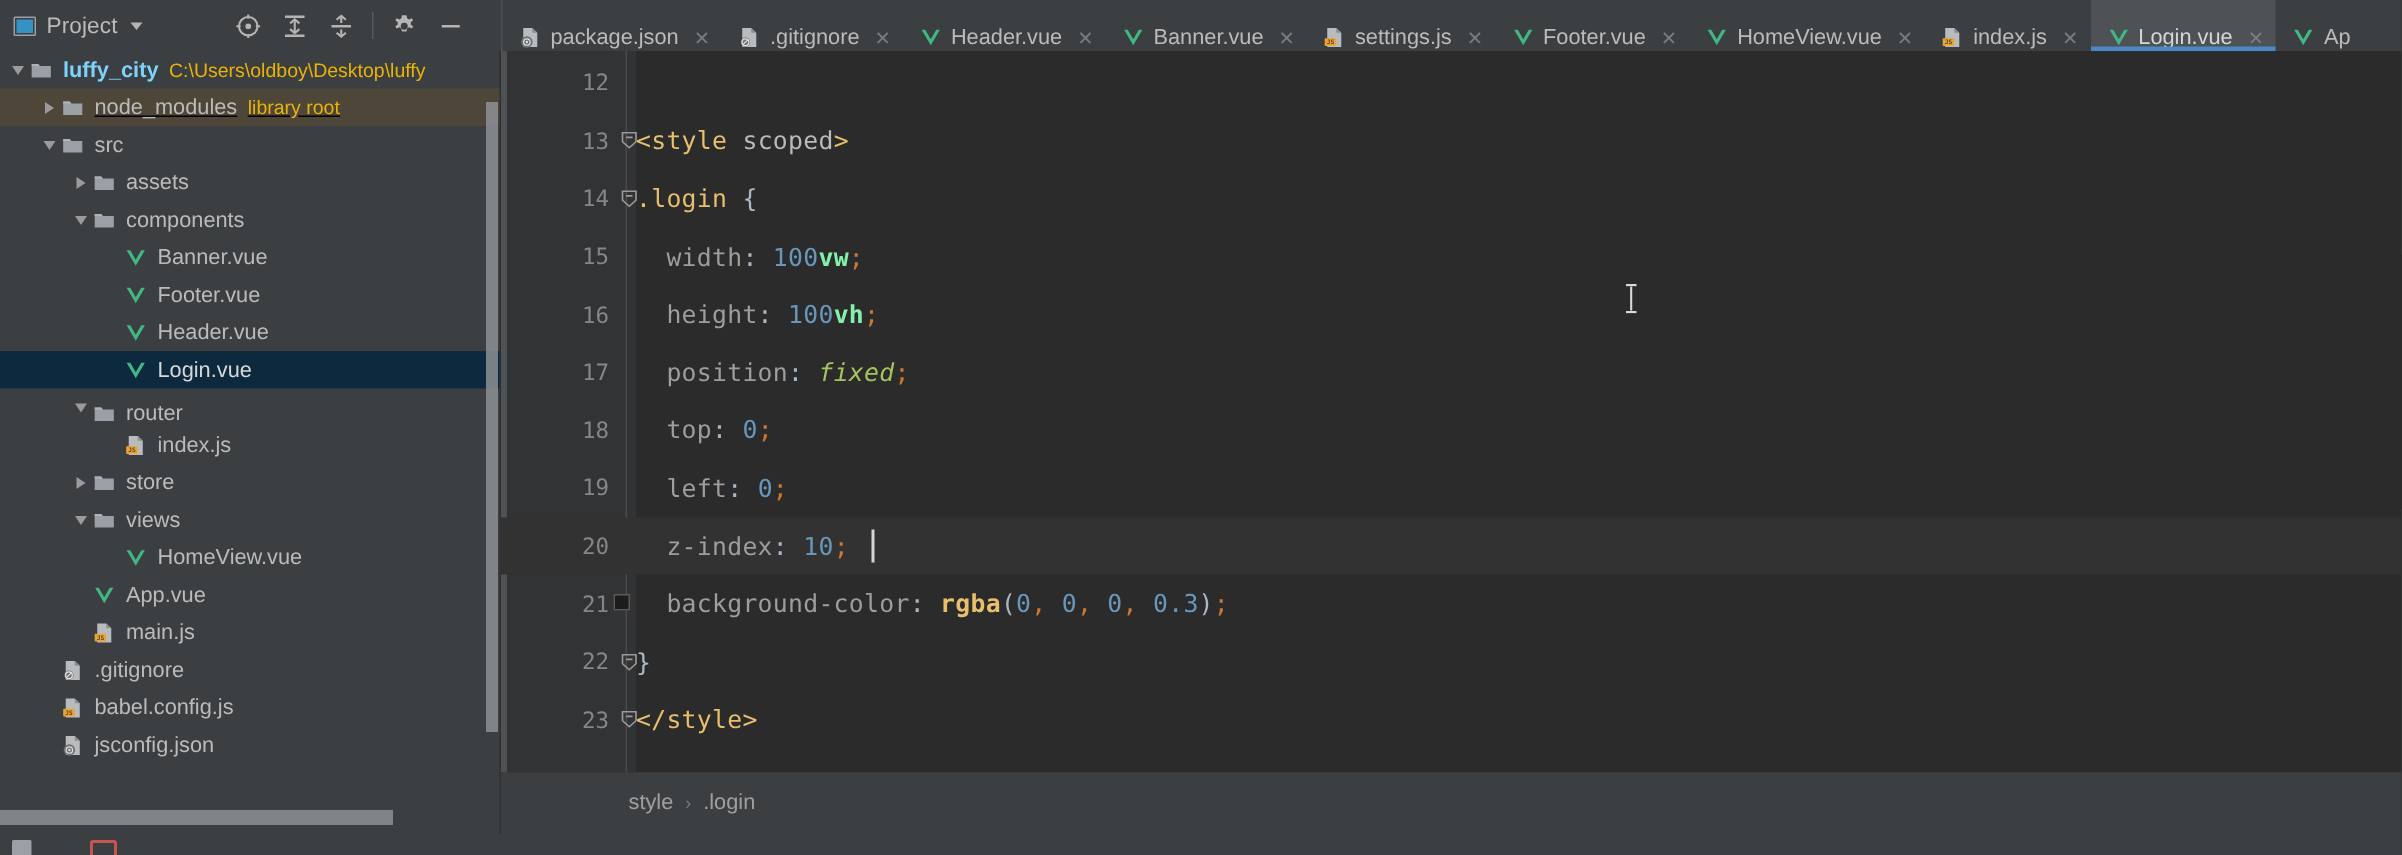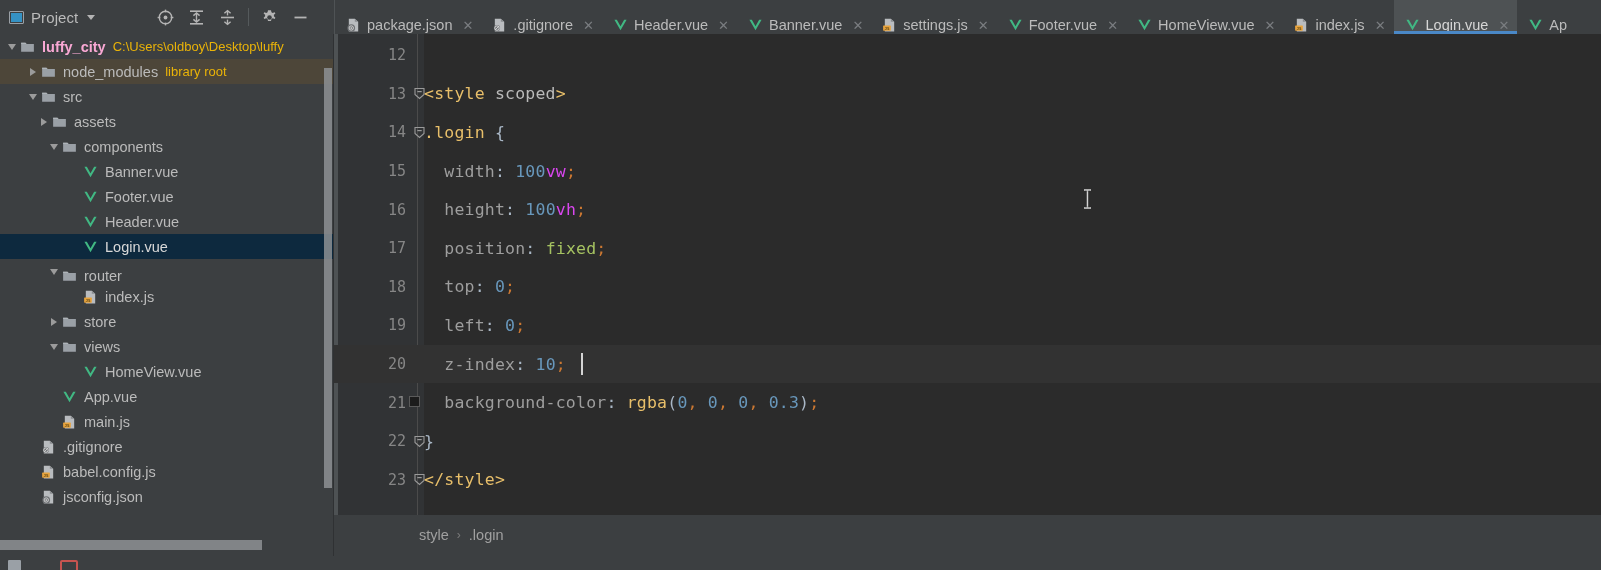--- a/index.html
+++ b/index.html
@@ -41,21 +41,21 @@
 
   
   .fi{width:15px;height:16px;flex:0 0 auto;display:block;}
 
   
   #sidebar{position:absolute;left:0;top:34px;width:334px;height:522px;background:#3c3f41;overflow:hidden;}
   .tree-row{height:25px;display:flex;align-items:center;white-space:nowrap;cursor:pointer;position:relative;}
   .tree-row .tw{display:flex;align-items:center;justify-content:center;width:16px;height:25px;flex:0 0 auto;}
   .tree-row .name{color:#bbbbbb;font-size:14.5px;}
   .tree-row .sub{color:#eab308;font-size:13px;margin-left:7px;}
-  .tree-row.bold .name{font-weight:bold;color:#f9a8d4;}
+  .tree-row.bold .name{font-weight:bold;color:#7dd3fc;}
   .tree-row.hover{background:#4d4639;}
   .tree-row.selected{background:#0d293e;}
   .tree-row.selected .name{color:#d8d8d8;}
   .ico-slot{width:17px;height:16px;margin-right:5px;flex:0 0 auto;display:flex;align-items:center;}
   .arrow{width:0;height:0;}
   .arrow.right{border-top:4.5px solid transparent;border-bottom:4.5px solid transparent;border-left:6px solid #9b9b9b;}
   .arrow.down{border-left:4.5px solid transparent;border-right:4.5px solid transparent;border-top:6px solid #9b9b9b;}
 
   #sb-vscroll{position:absolute;right:2px;top:34px;width:8px;height:420px;background:#8d9194;
     border-radius:0;opacity:.85;cursor:pointer;}
@@ -79,24 +79,24 @@
     white-space:pre;letter-spacing:.2px;}
   .gswatch{position:absolute;left:75px;top:12.5px;width:11px;height:11px;background:#1c1c1c;border:1px solid #5a5a5a;box-sizing:border-box;}
 
   
   .c-tag{color:#e8bf6a;}
   .c-attr{color:#bababa;}
   .c-sel{color:#e8bf6a;}
   .c-prop{color:#9e9e9e;}
   .c-plain{color:#a9b7c6;}
   .c-num{color:#6897bb;}
-  .c-unit{color:#d946ef;}
+  .c-unit{color:#86efac;font-weight:bold;}
   .c-punc{color:#cc7832;}
-  .c-kw{color:#a5c261;}
-  .c-fn{color:#e8bf6a;}
+  .c-kw{color:#a5c261;font-style:italic;}
+  .c-fn{color:#e8bf6a;font-weight:bold;}
   .c-brace{color:#a9b7c6;}
 
   #caret{position:absolute;width:2px;height:22px;background:#d4d4d4;}
 
   #mouse-cursor{position:absolute;width:11px;height:20px;pointer-events:none;}
 
   
   #breadcrumb-bar{position:absolute;left:334px;top:515px;width:1267px;height:40px;background:#3c3f41;
     display:flex;align-items:center;padding-left:85px;box-sizing:border-box;gap:8px;}
   .crumb{color:#a0a0a0;font-size:14.5px;cursor:pointer;}
@@ -280,21 +280,21 @@
         </span>
         <span class="ico-slot">
           <svg class="fi" viewBox="0 0 16 16">
             <path d="M1.2 3.4 h4.6 l1.2 1.4 h7.8 v8.2 h-13.6 z" fill="#9aa0a6"></path>
             <path d="M1.2 3.4 h4.6 l1.2 1.4 h-5.8 z" fill="#aeb4b9"></path>
           </svg>
         </span>
         <span class="name">luffy_city</span>
         <span class="sub">C:\Users\oldboy\Desktop\luffy</span>
       </div>
-      <div class="tree-row hover" style="padding-left: 25px;">
+      <div class="tree-row hover" style="padding-left: 25px; text-decoration: underline;">
         <span class="tw">
           <span class="arrow right"></span>
         </span>
         <span class="ico-slot">
           <svg class="fi" viewBox="0 0 16 16">
             <path d="M1.2 3.4 h4.6 l1.2 1.4 h7.8 v8.2 h-13.6 z" fill="#9aa0a6"></path>
             <path d="M1.2 3.4 h4.6 l1.2 1.4 h-5.8 z" fill="#aeb4b9"></path>
           </svg>
         </span>
         <span class="name">node_modules</span>
@@ -305,21 +305,21 @@
           <span class="arrow down"></span>
         </span>
         <span class="ico-slot">
           <svg class="fi" viewBox="0 0 16 16">
             <path d="M1.2 3.4 h4.6 l1.2 1.4 h7.8 v8.2 h-13.6 z" fill="#9aa0a6"></path>
             <path d="M1.2 3.4 h4.6 l1.2 1.4 h-5.8 z" fill="#aeb4b9"></path>
           </svg>
         </span>
         <span class="name">src</span>
       </div>
-      <div class="tree-row" style="padding-left: 36px;">
+      <div class="tree-row" style="padding-left: 46px;">
         <span class="tw">
           <span class="arrow right"></span>
         </span>
         <span class="ico-slot">
           <svg class="fi" viewBox="0 0 16 16">
             <path d="M1.2 3.4 h4.6 l1.2 1.4 h7.8 v8.2 h-13.6 z" fill="#9aa0a6"></path>
             <path d="M1.2 3.4 h4.6 l1.2 1.4 h-5.8 z" fill="#aeb4b9"></path>
           </svg>
         </span>
         <span class="name">assets</span>

